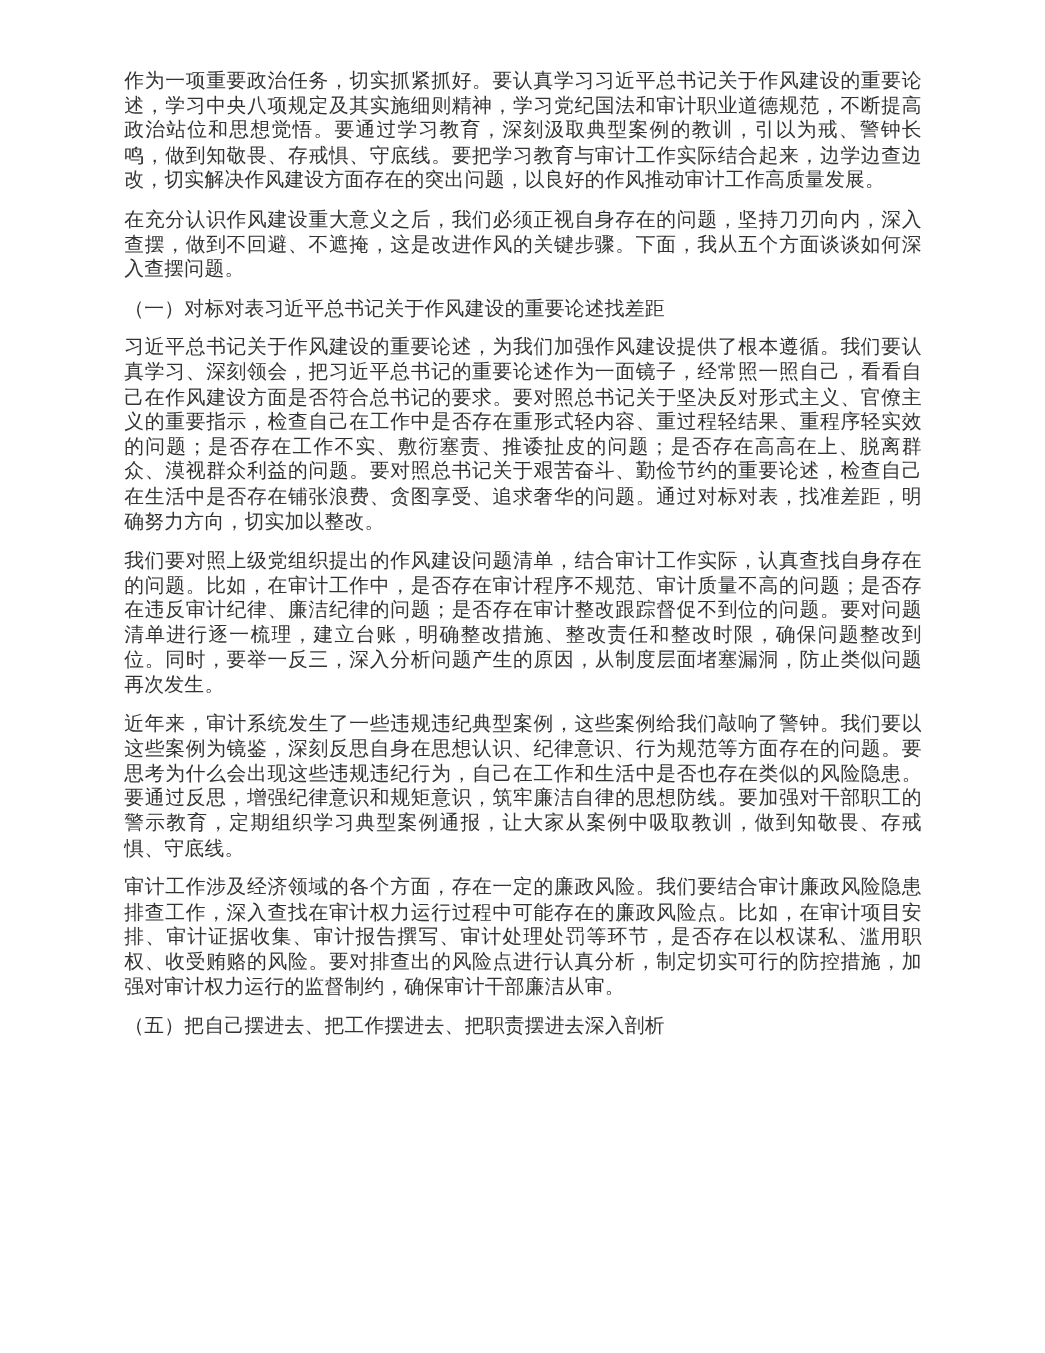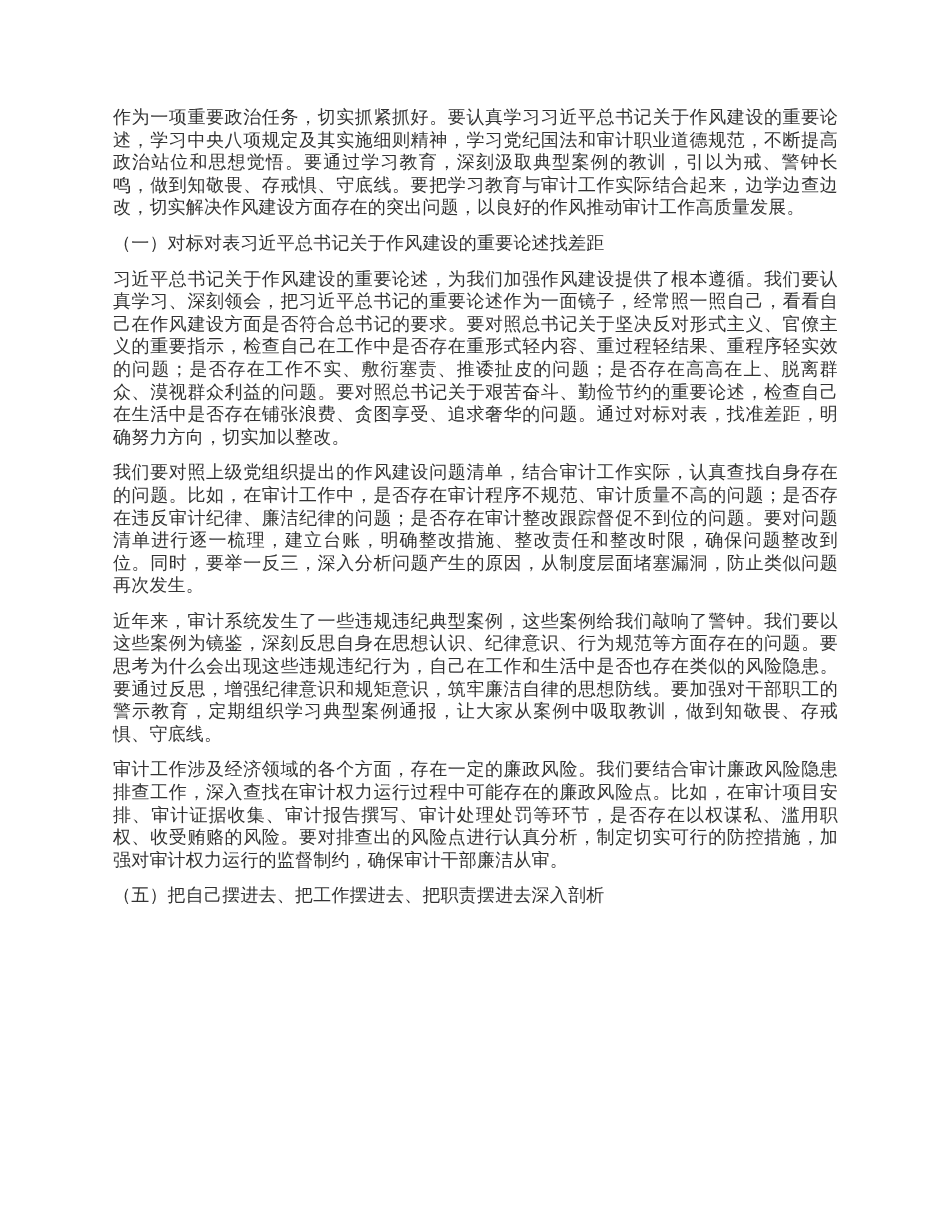--- a/index.html
+++ b/index.html
@@ -9,21 +9,21 @@
   }
   body {
     width: 950px;
     height: 1230px;
     font-family: "Liberation Serif", "DejaVu Serif", serif;
   }
   .page {
     box-sizing: border-box;
     width: 950px;
     height: 1230px;
-    padding: 106px 112px 80px 113px;
+    padding: 62px 112px 80px 113px;
     background: #ffffff;
     overflow: hidden;
   }
   .doc p {
     margin: 0 0 13px 0;
     font-size: 18px;
     line-height: 22.6px;
     color: #333333;
     text-align: justify;
     letter-spacing: 0.2px;
@@ -35,20 +35,21 @@
   .doc p.heading {
     
   }
 </style>
 </head>
 <body>
 
 <div class="page" style="background: rgb(255, 255, 255);">
   <div class="doc" style="color: rgb(51, 51, 51);">
       <p class="body">作为一项重要政治任务，切实抓紧抓好。要认真学习习近平总书记关于作风建设的重要论述，学习中央八项规定及其实施细则精神，学习党纪国法和审计职业道德规范，不断提高政治站位和思想觉悟。要通过学习教育，深刻汲取典型案例的教训，引以为戒、警钟长鸣，做到知敬畏、存戒惧、守底线。要把学习教育与审计工作实际结合起来，边学边查边改，切实解决作风建设方面存在的突出问题，以良好的作风推动审计工作高质量发展。</p>
+      <p class="body">在充分认识作风建设重大意义之后，我们必须正视自身存在的问题，坚持刀刃向内，深入查摆，做到不回避、不遮掩，这是改进作风的关键步骤。下面，我从五个方面谈谈如何深入查摆问题。</p>
       <p class="heading">（一）对标对表习近平总书记关于作风建设的重要论述找差距</p>
       <p class="body">习近平总书记关于作风建设的重要论述，为我们加强作风建设提供了根本遵循。我们要认真学习、深刻领会，把习近平总书记的重要论述作为一面镜子，经常照一照自己，看看自己在作风建设方面是否符合总书记的要求。要对照总书记关于坚决反对形式主义、官僚主义的重要指示，检查自己在工作中是否存在重形式轻内容、重过程轻结果、重程序轻实效的问题；是否存在工作不实、敷衍塞责、推诿扯皮的问题；是否存在高高在上、脱离群众、漠视群众利益的问题。要对照总书记关于艰苦奋斗、勤俭节约的重要论述，检查自己在生活中是否存在铺张浪费、贪图享受、追求奢华的问题。通过对标对表，找准差距，明确努力方向，切实加以整改。</p>
       <p class="body">我们要对照上级党组织提出的作风建设问题清单，结合审计工作实际，认真查找自身存在的问题。比如，在审计工作中，是否存在审计程序不规范、审计质量不高的问题；是否存在违反审计纪律、廉洁纪律的问题；是否存在审计整改跟踪督促不到位的问题。要对问题清单进行逐一梳理，建立台账，明确整改措施、整改责任和整改时限，确保问题整改到位。同时，要举一反三，深入分析问题产生的原因，从制度层面堵塞漏洞，防止类似问题再次发生。</p>
       <p class="body">近年来，审计系统发生了一些违规违纪典型案例，这些案例给我们敲响了警钟。我们要以这些案例为镜鉴，深刻反思自身在思想认识、纪律意识、行为规范等方面存在的问题。要思考为什么会出现这些违规违纪行为，自己在工作和生活中是否也存在类似的风险隐患。要通过反思，增强纪律意识和规矩意识，筑牢廉洁自律的思想防线。要加强对干部职工的警示教育，定期组织学习典型案例通报，让大家从案例中吸取教训，做到知敬畏、存戒惧、守底线。</p>
       <p class="body">审计工作涉及经济领域的各个方面，存在一定的廉政风险。我们要结合审计廉政风险隐患排查工作，深入查找在审计权力运行过程中可能存在的廉政风险点。比如，在审计项目安排、审计证据收集、审计报告撰写、审计处理处罚等环节，是否存在以权谋私、滥用职权、收受贿赂的风险。要对排查出的风险点进行认真分析，制定切实可行的防控措施，加强对审计权力运行的监督制约，确保审计干部廉洁从审。</p>
       <p class="heading">（五）把自己摆进去、把工作摆进去、把职责摆进去深入剖析</p>
     </div>
 </div>
 
 </body></html>

